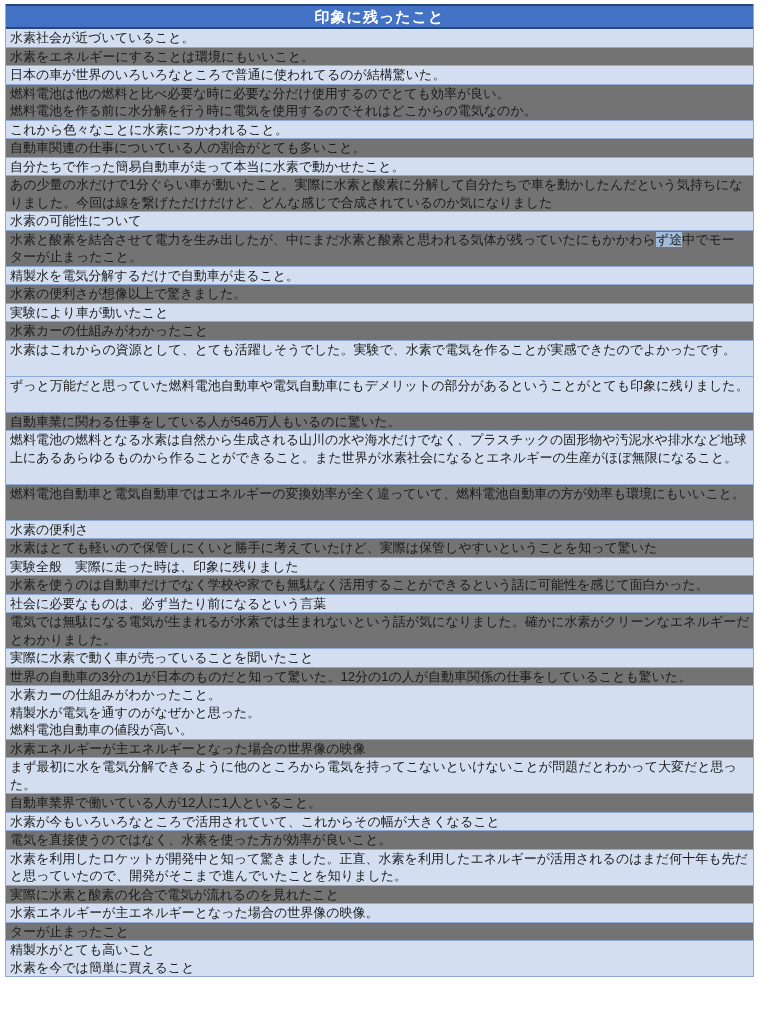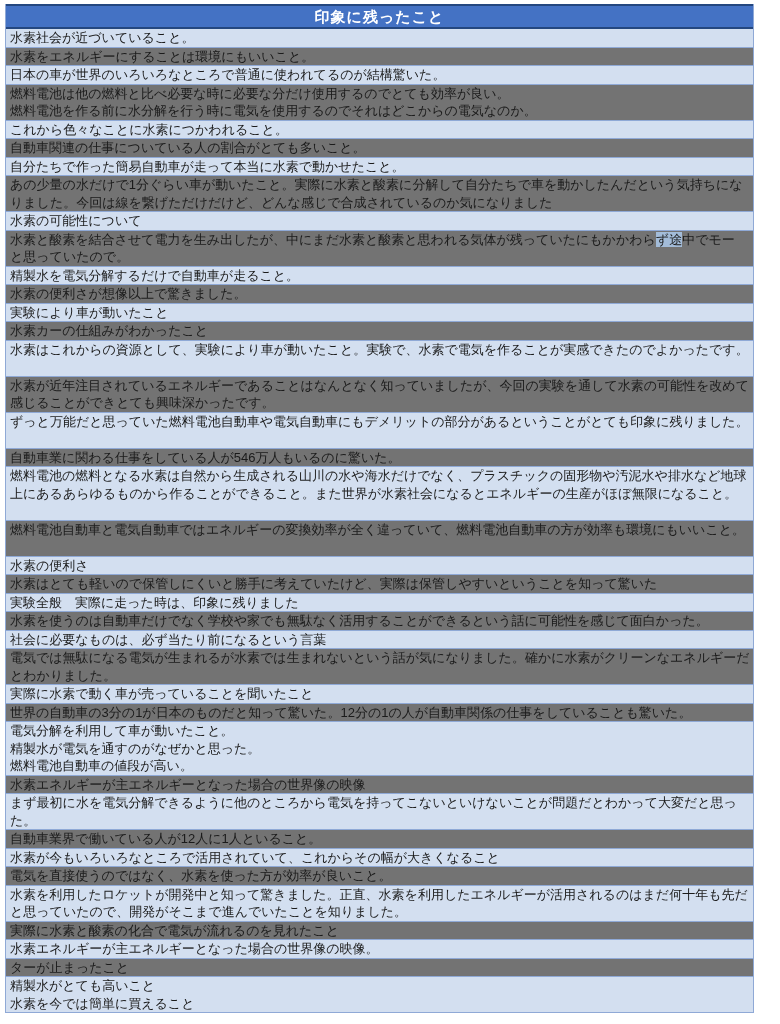--- a/index.html
+++ b/index.html
@@ -69,41 +69,37 @@
       </div>
       <div class="row">
         <div class="line"><span>あの少量の水だけで1分ぐらい車が動いたこと。実際に水素と酸素に分解して自分たちで車を動かしたんだという気持ちにな</span></div>
         <div class="line"><span>りました。今回は線を繋げただけだけど、どんな感じで合成されているのか気になりました</span></div>
       </div>
       <div class="row shaded">
         <div class="line"><span>水素の可能性について</span></div>
       </div>
       <div class="row">
         <div class="line"><span>水素と酸素を結合させて電力を生み出したが、中にまだ水素と酸素と思われる気体が残っていたにもかかわら</span><span class="hl">ず途</span><span>中でモー</span></div>
-        <div class="line"><span>と思っていたので。</span></div>
+        <div class="line"><span>ターが止まったこと。</span></div>
       </div>
       <div class="row shaded">
         <div class="line"><span>精製水を電気分解するだけで自動車が走ること。</span></div>
       </div>
       <div class="row">
         <div class="line"><span>水素の便利さが想像以上で驚きました。</span></div>
       </div>
       <div class="row shaded">
         <div class="line"><span>実験により車が動いたこと</span></div>
       </div>
       <div class="row">
         <div class="line"><span>水素カーの仕組みがわかったこと</span></div>
       </div>
       <div class="row shaded">
-        <div class="line"><span>水素はこれからの資源として、実験により車が動いたこと。実験で、水素で電気を作ることが実感できたのでよかったです。</span></div>
+        <div class="line"><span>水素はこれからの資源として、とても活躍しそうでした。実験で、水素で電気を作ることが実感できたのでよかったです。</span></div>
         <div class="line blank">&nbsp;</div>
-      </div>
-      <div class="row">
-        <div class="line"><span>水素が近年注目されているエネルギーであることはなんとなく知っていましたが、今回の実験を通して水素の可能性を改めて</span></div>
-        <div class="line"><span>感じることができとても興味深かったです。</span></div>
       </div>
       <div class="row shaded">
         <div class="line"><span>ずっと万能だと思っていた燃料電池自動車や電気自動車にもデメリットの部分があるということがとても印象に残りました。</span></div>
         <div class="line blank">&nbsp;</div>
       </div>
       <div class="row">
         <div class="line"><span>自動車業に関わる仕事をしている人が546万人もいるのに驚いた。</span></div>
       </div>
       <div class="row shaded">
         <div class="line"><span>燃料電池の燃料となる水素は自然から生成される山川の水や海水だけでなく、プラスチックの固形物や汚泥水や排水など地球</span></div>
@@ -133,21 +129,21 @@
         <div class="line"><span>電気では無駄になる電気が生まれるが水素では生まれないという話が気になりました。確かに水素がクリーンなエネルギーだ</span></div>
         <div class="line"><span>とわかりました。</span></div>
       </div>
       <div class="row shaded">
         <div class="line"><span>実際に水素で動く車が売っていることを聞いたこと</span></div>
       </div>
       <div class="row">
         <div class="line"><span>世界の自動車の3分の1が日本のものだと知って驚いた。12分の1の人が自動車関係の仕事をしていることも驚いた。</span></div>
       </div>
       <div class="row shaded">
-        <div class="line"><span>電気分解を利用して車が動いたこと。</span></div>
+        <div class="line"><span>水素カーの仕組みがわかったこと。</span></div>
         <div class="line"><span>精製水が電気を通すのがなぜかと思った。</span></div>
         <div class="line"><span>燃料電池自動車の値段が高い。</span></div>
       </div>
       <div class="row">
         <div class="line"><span>水素エネルギーが主エネルギーとなった場合の世界像の映像</span></div>
       </div>
       <div class="row shaded">
         <div class="line"><span>まず最初に水を電気分解できるように他のところから電気を持ってこないといけないことが問題だとわかって大変だと思っ</span></div>
         <div class="line"><span>た。</span></div>
       </div>

